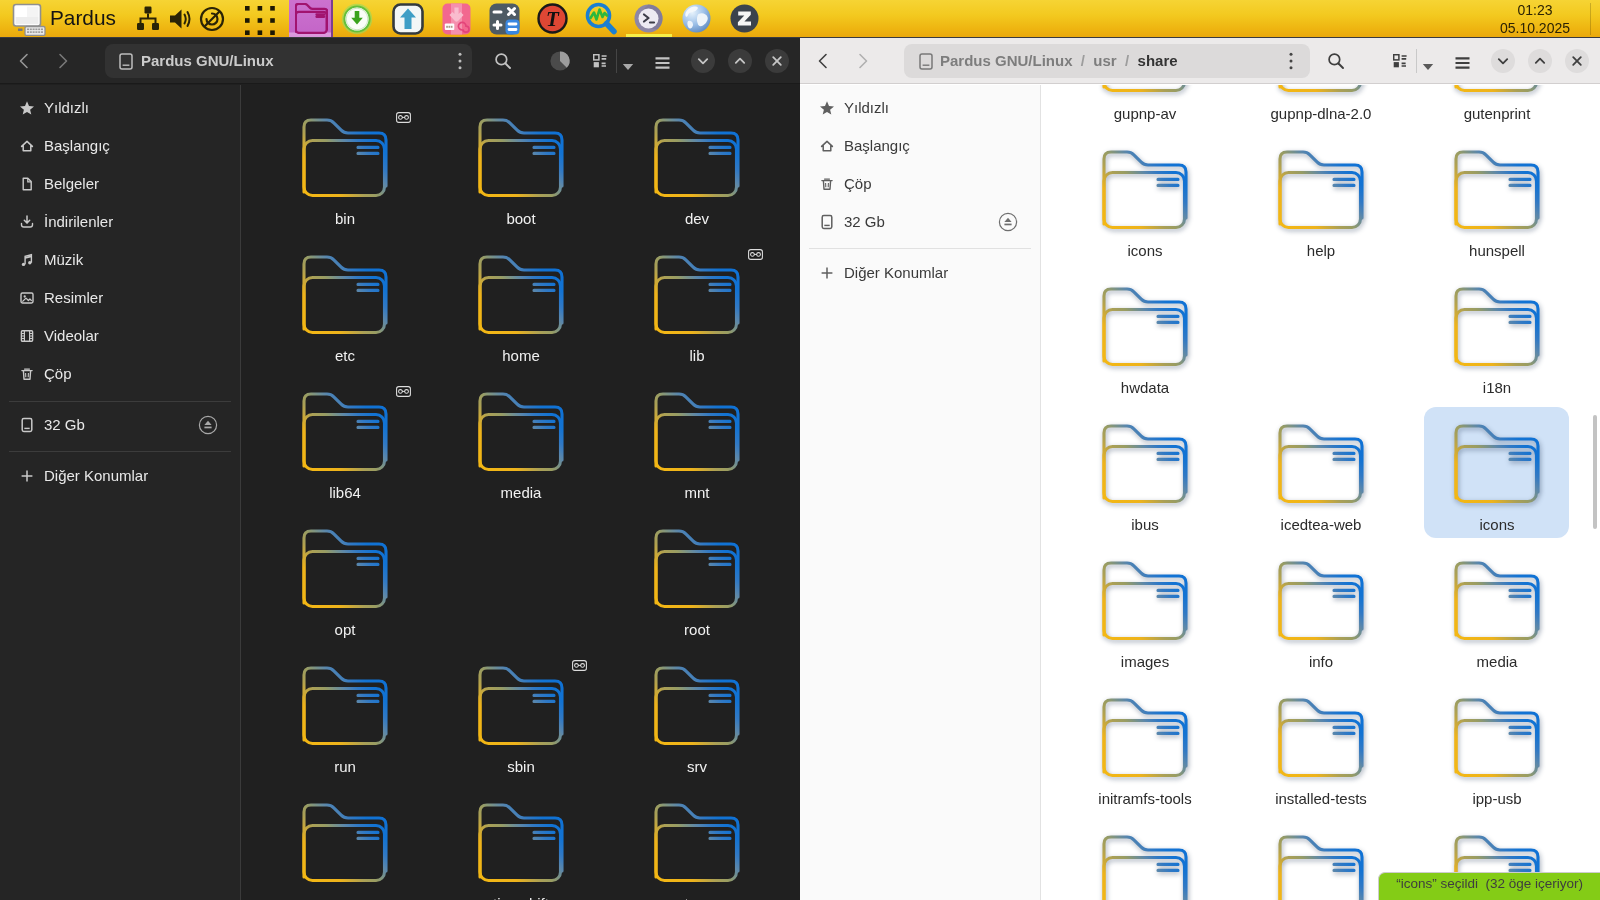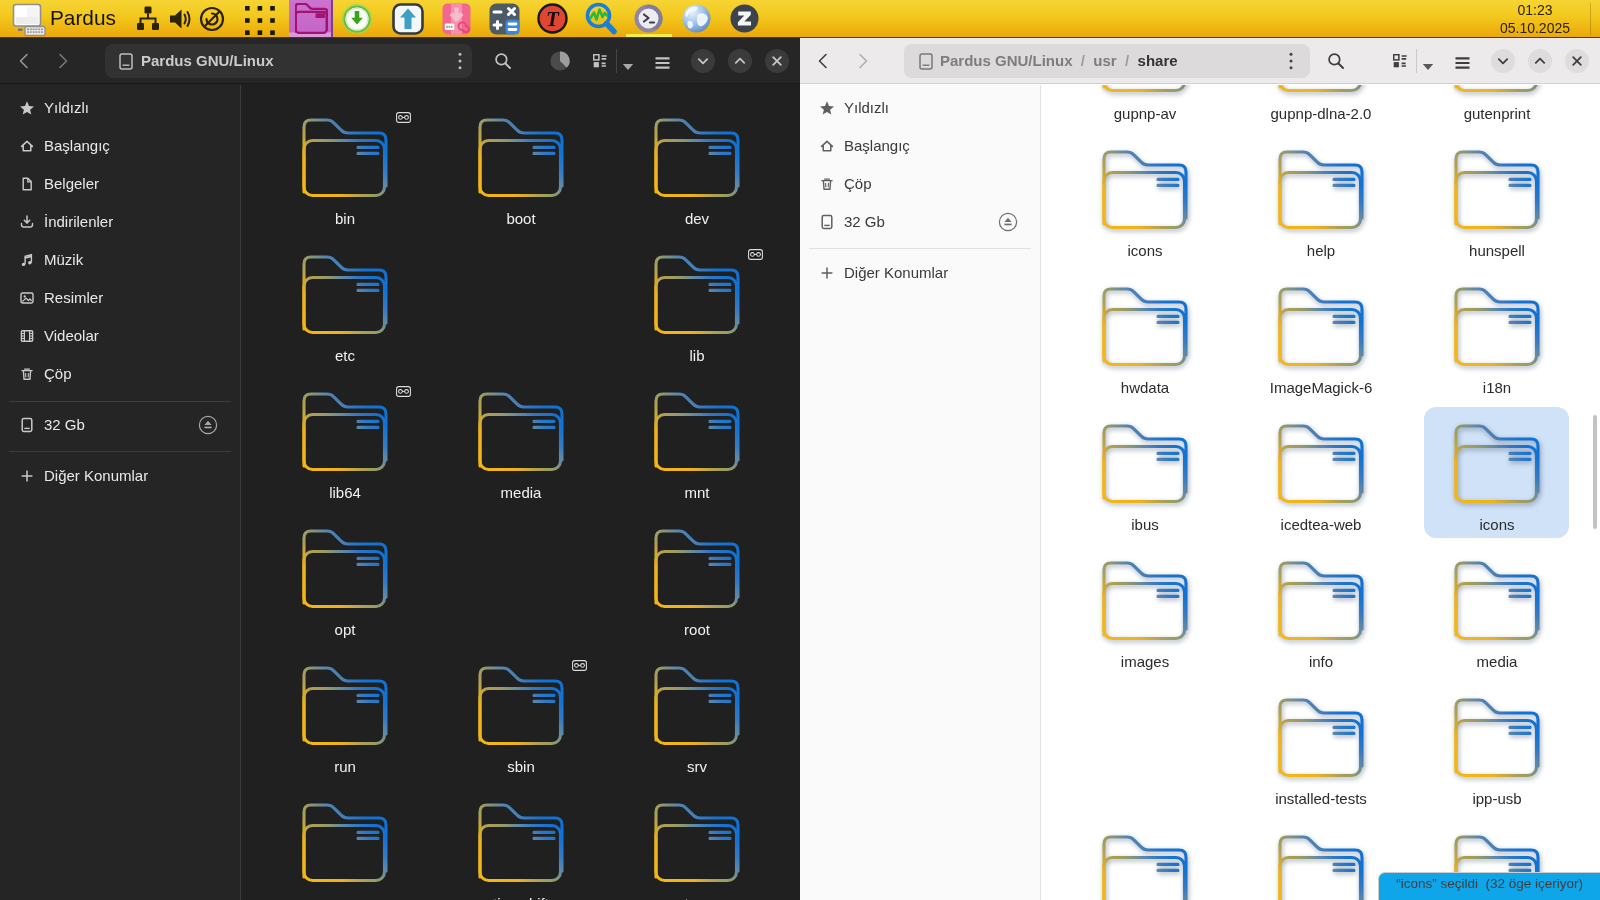--- a/index.html
+++ b/index.html
@@ -38,21 +38,21 @@
 .contD{position:absolute;left:242px;top:47px;width:558px;height:815px;background:#202020;overflow:hidden}
 .contL{position:absolute;left:242px;top:47px;width:558px;height:815px;background:#ffffff;overflow:hidden}
 .cell{position:absolute;width:176px;height:137px}
 .fico{position:absolute;left:45px;top:10px;width:86px;height:80px}
 .contL .fico{filter:drop-shadow(1.5px 2.5px 2.5px rgba(40,60,90,0.45))}
 .emb{position:absolute;left:139px;top:4px;width:15px;height:11px}
 .flbl{position:absolute;left:-10px;top:102px;width:196px;text-align:center;font-size:15px;line-height:18px}
 .contD .flbl{color:#f1f1f1}
 .contL .flbl{color:#2b2b2b}
 #selbg{position:absolute;left:382px;top:322px;width:145px;height:131px;border-radius:12px;background:#d0e2f7}
-#sbar{position:absolute;right:0;bottom:0;height:28px;background:#0ea5e9;border:1px solid #cdcdcd;border-right:none;border-bottom:none;border-radius:7px 0 0 0;color:#3e3e3e;font-size:13.5px;line-height:22px;padding:0 17px;white-space:nowrap}
+#sbar{position:absolute;right:0;bottom:0;height:28px;background:#84cc16;border:1px solid #cdcdcd;border-right:none;border-bottom:none;border-radius:7px 0 0 0;color:#3e3e3e;font-size:13.5px;line-height:22px;padding:0 17px;white-space:nowrap}
 #scrollR{position:absolute;left:793px;top:377px;width:4px;height:114px;border-radius:2px;background:#c3c3c3}
 </style></head>
 <body>
 
 <svg width="0" height="0" style="position:absolute">
 <defs>
 <linearGradient id="fg" gradientUnits="userSpaceOnUse" x1="0" y1="80" x2="86" y2="0">
   <stop offset="0" stop-color="#f4b813"></stop>
   <stop offset="0.25" stop-color="#eeb31b"></stop>
   <stop offset="0.40" stop-color="#aba055"></stop>
@@ -376,20 +376,26 @@
           <use href="#folder"></use>
         </svg>
         <div class="flbl">dev</div>
       </div>
       <div class="cell" style="left:15px;top:160px">
         <svg class="fico " viewBox="0 0 86 80">
           <use href="#folder"></use>
         </svg>
         <div class="flbl">etc</div>
       </div>
+      <div class="cell" style="left:191px;top:160px">
+        <svg class="fico " viewBox="0 0 86 80">
+          <use href="#folder"></use>
+        </svg>
+        <div class="flbl">home</div>
+      </div>
       <div class="cell" style="left:367px;top:160px">
         <svg class="fico " viewBox="0 0 86 80">
           <use href="#folder"></use>
         </svg>
         <svg class="emb" viewBox="0 0 15 11">
 <rect x="0.6" y="0.6" width="13.8" height="9.8" rx="2.2" fill="rgba(25,25,25,0.85)" stroke="#dcdcdc" stroke-width="1.1"></rect>
 <rect x="2.6" y="3.6" width="3.7" height="3.6" rx="1.7" fill="none" stroke="#dcdcdc" stroke-width="1.05"></rect>
 <rect x="8.7" y="3.6" width="3.7" height="3.6" rx="1.7" fill="none" stroke="#dcdcdc" stroke-width="1.05"></rect>
 <line x1="6" y1="5.4" x2="9" y2="5.4" stroke="#dcdcdc" stroke-width="1.05"></line>
 </svg>
@@ -616,26 +622,20 @@
           <use href="#folder"></use>
         </svg>
         <div class="flbl">hunspell</div>
       </div>
       <div class="cell" style="left:15px;top:192px">
         <svg class="fico " viewBox="0 0 86 80">
           <use href="#folder"></use>
         </svg>
         <div class="flbl">hwdata</div>
       </div>
-      <div class="cell" style="left:191px;top:192px">
-        <svg class="fico " viewBox="0 0 86 80">
-          <use href="#folder"></use>
-        </svg>
-        <div class="flbl">ImageMagick-6</div>
-      </div>
       <div class="cell" style="left:367px;top:192px">
         <svg class="fico " viewBox="0 0 86 80">
           <use href="#folder"></use>
         </svg>
         <div class="flbl">i18n</div>
       </div>
       <div class="cell" style="left:15px;top:329px">
         <svg class="fico " viewBox="0 0 86 80">
           <use href="#folder"></use>
         </svg>
@@ -663,20 +663,26 @@
         <svg class="fico " viewBox="0 0 86 80">
           <use href="#folder"></use>
         </svg>
         <div class="flbl">info</div>
       </div>
       <div class="cell" style="left:367px;top:466px">
         <svg class="fico " viewBox="0 0 86 80">
           <use href="#folder"></use>
         </svg>
         <div class="flbl">media</div>
+      </div>
+      <div class="cell" style="left:15px;top:603px">
+        <svg class="fico " viewBox="0 0 86 80">
+          <use href="#folder"></use>
+        </svg>
+        <div class="flbl">initramfs-tools</div>
       </div>
       <div class="cell" style="left:191px;top:603px">
         <svg class="fico " viewBox="0 0 86 80">
           <use href="#folder"></use>
         </svg>
         <div class="flbl">installed-tests</div>
       </div>
       <div class="cell" style="left:367px;top:603px">
         <svg class="fico " viewBox="0 0 86 80">
           <use href="#folder"></use>

